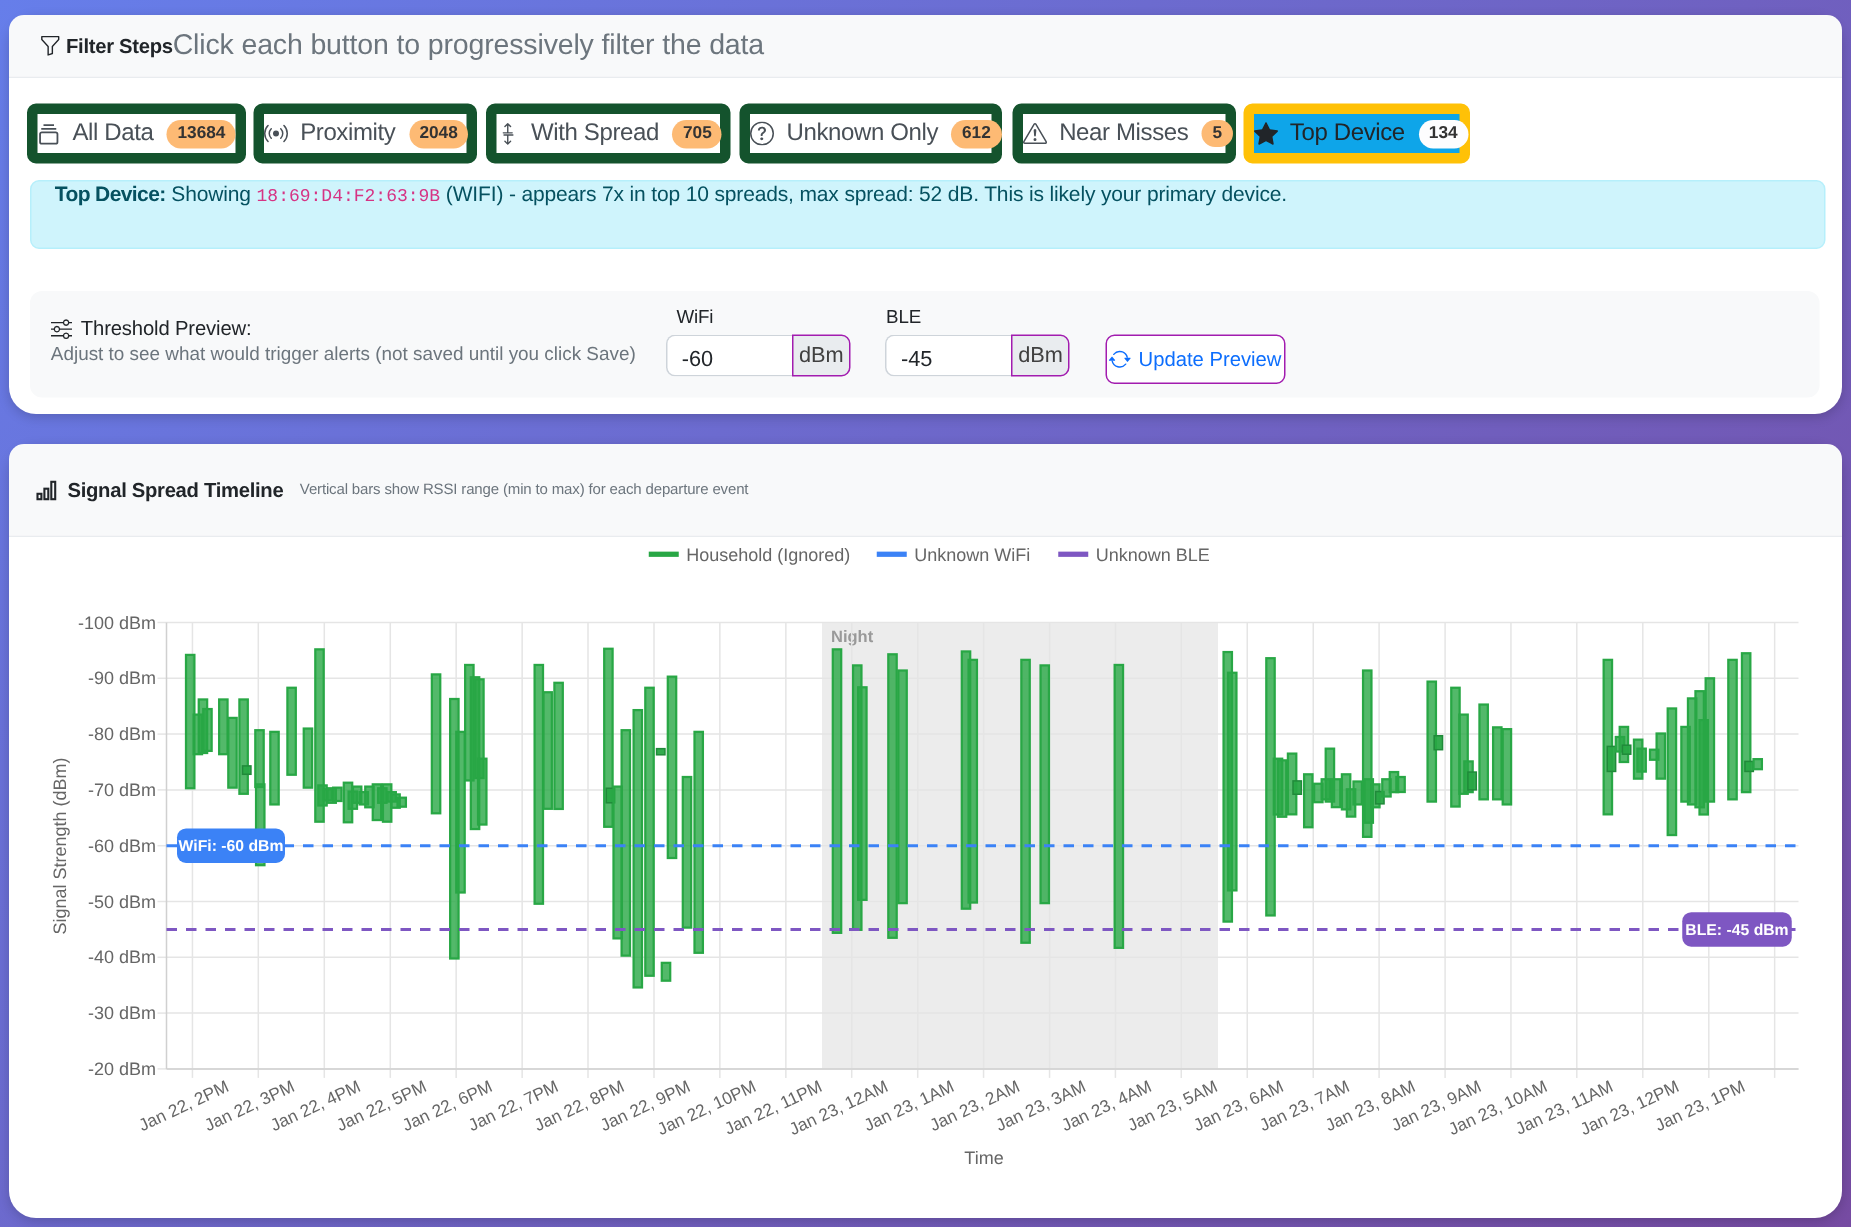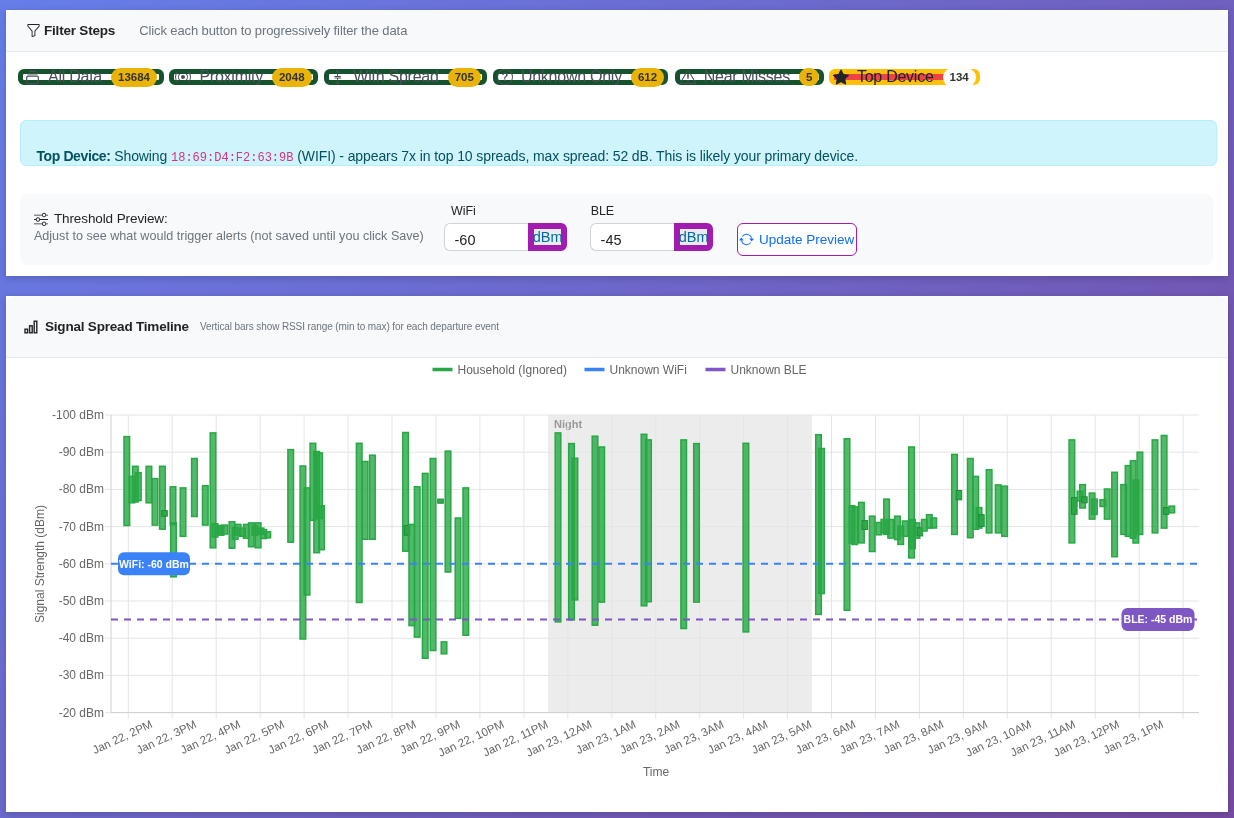--- a/index.html
+++ b/index.html
@@ -1,42 +1,42 @@
 <!DOCTYPE html>
 <html><head><meta charset="utf-8">
 <style>
 *{margin:0;padding:0;box-sizing:border-box}
 html,body{width:1234px;height:818px;overflow:hidden}
 body{background:linear-gradient(135deg,#667eea 0%,#764ba2 100%);font-family:"Liberation Sans",sans-serif;position:relative}
-.card{position:absolute;left:6px;width:1222px;background:#fff;border-radius:0;box-shadow:0 2px 8px rgba(0,0,0,.18)}
+.card{position:absolute;left:6px;width:1222px;background:#fff;border-radius:18px;box-shadow:0 2px 8px rgba(0,0,0,.18)}
 .chead{background:#f8f9fa;border-bottom:1px solid #e9ecef;border-radius:10px 10px 0 0;display:flex;align-items:center}
 .chead b{font-size:13.5px;color:#212529;letter-spacing:-0.2px}
 .chead span.sub{font-size:12.5px;color:#6c757d;white-space:nowrap;letter-spacing:-0.1px}
-.btn{position:absolute;top:59px;height:16px;border:5px solid #14532d;border-radius:6px;display:flex;align-items:center;justify-content:center;font-size:16px;color:#495057;background:#fff;white-space:nowrap;letter-spacing:-0.25px}
+.btn{position:absolute;top:59px;height:40px;border:7px solid #14532d;border-radius:6px;display:flex;align-items:center;justify-content:space-between;font-size:16px;color:#495057;background:#fff;white-space:nowrap;letter-spacing:-0.25px}
 .btn .bicon{margin-right:8px;display:flex;align-items:center}
-.badge{background:#eab308;border-radius:10px;font-size:11.5px;font-weight:bold;color:#333;padding:3.5px 7px;margin-left:9px;letter-spacing:0}
-.alert{position:absolute;left:13.5px;top:110px;width:1197px;height:46px;background:#cff4fc;border:1px solid #b6effb;border-radius:6px;color:#055160;font-size:14px;display:flex;align-items:flex-end;padding-left:16px;letter-spacing:-0.1px}
+.badge{background:#fdba74;border-radius:10px;font-size:11.5px;font-weight:bold;color:#333;padding:3.5px 7px;margin-left:9px;letter-spacing:0}
+.alert{position:absolute;left:13.5px;top:110px;width:1197px;height:46px;background:#cff4fc;border:1px solid #b6effb;border-radius:6px;color:#055160;font-size:14px;display:flex;align-items:flex-start;padding-left:16px;letter-spacing:-0.1px}
 .alert code{font-family:"Liberation Mono",monospace;font-size:12px;color:#d63384;letter-spacing:0}
 .abs{position:absolute}
 .tlabel{position:absolute;font-size:12.5px;color:#212529;letter-spacing:-0.1px}
 .tinput{position:absolute;top:213px;height:28px;border:1px solid #ced4da;background:#fff;border-radius:6px 0 0 6px;font-size:14.5px;color:#212529;padding:8px 10px;border-right:0}
-.taddon{position:absolute;top:213px;height:28px;border:6px solid #a21caf;background:#e9ecef;border-radius:0 6px 6px 0;font-size:14.5px;color:#0369a1;display:flex;align-items:center;justify-content:center}
+.taddon{position:absolute;top:213px;height:28px;border:1px solid #a21caf;background:#e9ecef;border-radius:0 6px 6px 0;font-size:14.5px;color:#404040;display:flex;align-items:center;justify-content:center}
 svg.icon{display:block}
 </style></head>
 <body>
 
 <div class="card" style="top:10px;height:266px">
   <div class="chead" style="height:42px;padding-left:20px">
     <span style="margin-right:3px;display:flex">
         <svg class="icon" width="15" height="15" viewBox="0 0 16 16" fill="#212529">
           <path d="M1.5 1.5A.5.5 0 0 1 2 1h12a.5.5 0 0 1 .5.5v2a.5.5 0 0 1-.128.334L10 8.692V13.5a.5.5 0 0 1-.342.474l-3 1A.5.5 0 0 1 6 14.5V8.692L1.628 3.834A.5.5 0 0 1 1.5 3.5v-2zm1 .5v1.308l4.372 4.858A.5.5 0 0 1 7 8.5v5.306l2-.666V8.5a.5.5 0 0 1 .128-.334L13.5 3.308V2h-11z"></path>
         </svg>
       </span>
     <b>Filter Steps</b>
-      <span class="sub" style="margin-left:24px;font-size:13px;letter-spacing:-0.1px">Click each button to progressively filter the data</span>
+      <span class="sub" style="margin-left:0;font-size:19px;letter-spacing:-0.1px">Click each button to progressively filter the data</span>
   </div>
   <div class="btn" style="left:12.3px;width:145.4px"><span class="bicon">
         <svg class="icon" width="15" height="15" viewBox="0 0 15 15" fill="none" stroke="#495057">
           <line x1="4" y1="1.4" x2="11" y2="1.4" stroke-width="1.3"></line>
           <line x1="2.5" y1="3.9" x2="12.5" y2="3.9" stroke-width="1.3"></line>
           <rect x="1.7" y="6.2" width="11.6" height="7.6" rx="1.2" stroke-width="1.2"></rect>
         </svg>
       </span>All Data<span class="badge">13684</span></div>
   <div class="btn" style="left:163.1px;width:148.8px"><span class="bicon">
         <svg class="icon" width="16" height="16" viewBox="0 0 16 16" fill="#495057">
@@ -53,21 +53,21 @@
           <path d="M8 15A7 7 0 1 1 8 1a7 7 0 0 1 0 14zm0 1A8 8 0 1 0 8 0a8 8 0 0 0 0 16z"></path>
           <path d="M5.255 5.786a.237.237 0 0 0 .241.247h.825c.138 0 .248-.113.266-.25.09-.656.54-1.134 1.342-1.134.686 0 1.314.343 1.314 1.168 0 .635-.374.927-.965 1.371-.673.489-1.206 1.06-1.168 1.987l.003.217a.25.25 0 0 0 .25.246h.811a.25.25 0 0 0 .25-.25v-.105c0-.718.273-.927 1.01-1.486.609-.463 1.244-.977 1.244-2.056 0-1.511-1.276-2.241-2.673-2.241-1.267 0-2.655.59-2.75 2.286zm1.557 5.763c0 .533.425.927 1.01.927.609 0 1.028-.394 1.028-.927 0-.552-.42-.94-1.029-.94-.584 0-1.009.388-1.009.94z"></path>
         </svg>
       </span>Unknown Only<span class="badge">612</span></div>
   <div class="btn" style="left:669.1px;width:148.8px"><span class="bicon">
         <svg class="icon" width="16" height="16" viewBox="0 0 16 16" fill="#495057">
           <path d="M7.938 2.016A.13.13 0 0 1 8.002 2a.13.13 0 0 1 .063.016.146.146 0 0 1 .054.057l6.857 11.667c.036.06.035.124.002.183a.163.163 0 0 1-.054.06.116.116 0 0 1-.066.017H1.146a.115.115 0 0 1-.066-.017.163.163 0 0 1-.054-.06.176.176 0 0 1 .002-.183L7.884 2.073a.147.147 0 0 1 .054-.057zm1.044-.45a1.13 1.13 0 0 0-1.96 0L.165 13.233c-.457.778.091 1.767.98 1.767h13.713c.889 0 1.438-.99.98-1.767L8.982 1.566z"></path>
           <path d="M7.002 12a1 1 0 1 1 2 0 1 1 0 0 1-2 0zM7.1 5.995a.905.905 0 1 1 1.8 0l-.35 3.507a.552.552 0 0 1-1.1 0L7.1 5.995z"></path>
         </svg>
       </span>Near Misses<span class="badge" style="padding:3px 7px">5</span></div>
-  <div class="btn" style="left:822.9px;width:150.9px;background:#ef4444;border-color:#ffc107;color:#212529"><span class="bicon">
+  <div class="btn" style="left:822.9px;width:150.9px;background:#0ea5e9;border-color:#ffc107;color:#212529"><span class="bicon">
         <svg class="icon" width="16" height="16" viewBox="0 0 16 16" fill="#212529">
           <path d="M3.612 15.443c-.386.198-.824-.149-.746-.592l.83-4.73L.173 6.765c-.329-.314-.158-.888.283-.95l4.898-.696L7.538.792c.197-.39.73-.39.927 0l2.184 4.327 4.898.696c.441.062.612.636.282.95l-3.522 3.356.83 4.73c.078.443-.36.79-.746.592L8 13.187l-4.389 2.256z"></path>
         </svg>
       </span>Top Device<span class="badge" style="background:#fdfdfe">134</span></div>
   <div class="alert">
       <span><b style="letter-spacing:-0.4px">Top Device:</b><span style="white-space:pre"> Showing </span><code>18:69:D4:F2:63:9B</code><span style="white-space:pre"> (WIFI)</span> - appears 7x in top 10 spreads, max spread: 52 dB. This is likely your primary device.</span>
     </div>
   <div class="abs" style="left:14px;top:184px;width:1192.5px;height:71px;background:#f8f9fa;border-radius:8px"></div>
   <div class="abs" style="left:27.9px;top:201px;font-size:13.5px;font-weight:normal;color:#212529;display:flex;align-items:center;letter-spacing:-0.1px"><svg class="icon" width="14" height="14" viewBox="0 0 16 16" fill="#212529" style="margin-right:6px">
         <path d="M11.5 2a1.5 1.5 0 1 0 0 3 1.5 1.5 0 0 0 0-3zM9.05 3a2.5 2.5 0 0 1 4.9 0H16v1h-2.05a2.5 2.5 0 0 1-4.9 0H0V3h9.05zM4.5 7a1.5 1.5 0 1 0 0 3 1.5 1.5 0 0 0 0-3zM2.05 8a2.5 2.5 0 0 1 4.9 0H16v1H6.95a2.5 2.5 0 0 1-4.9 0H0V8h2.05zm9.45 4a1.5 1.5 0 1 0 0 3 1.5 1.5 0 0 0 0-3zm-2.45 1a2.5 2.5 0 0 1 4.9 0H16v1h-2.05a2.5 2.5 0 0 1-4.9 0H0v-1h9.05z"></path>

